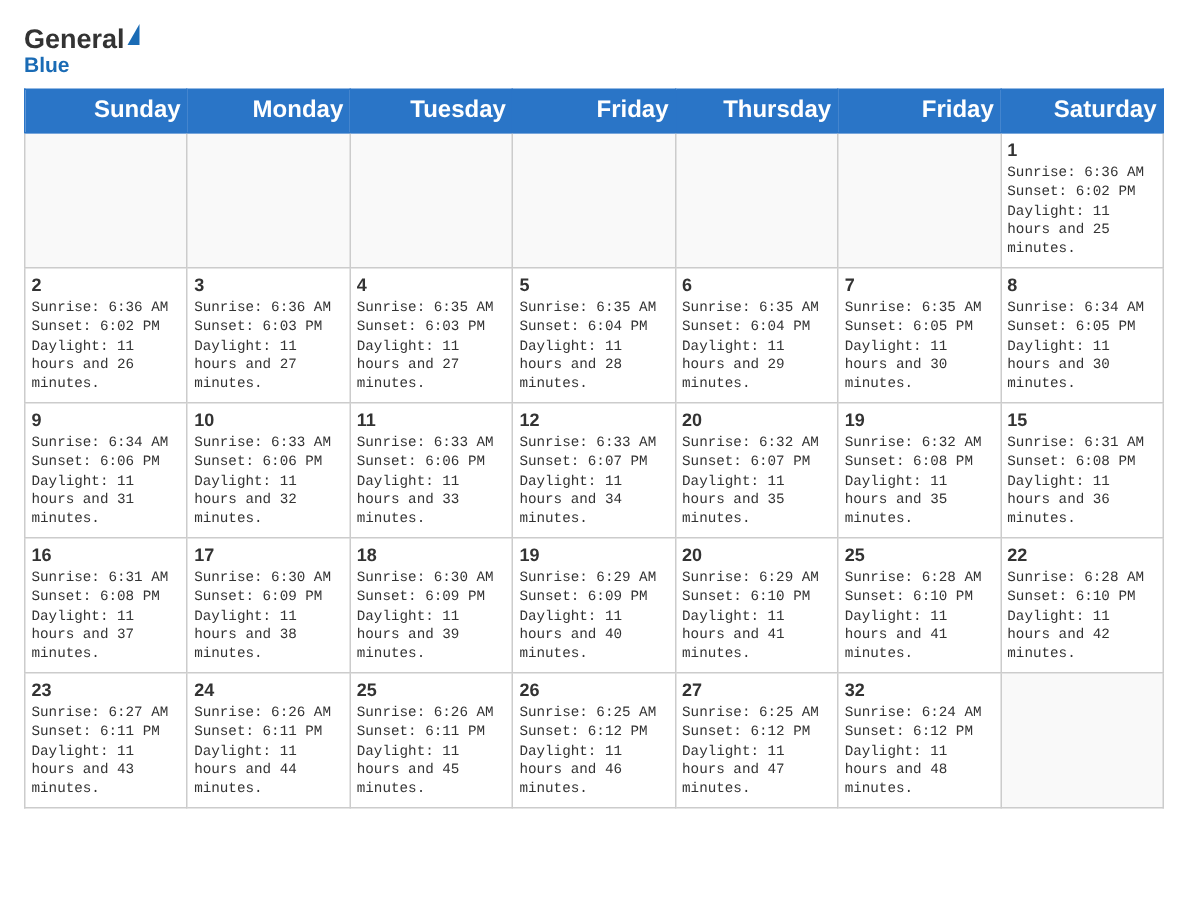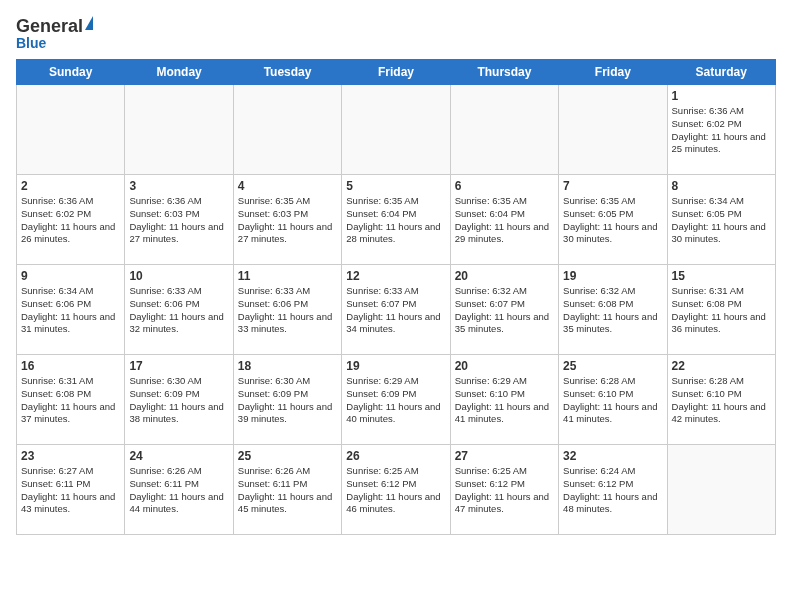--- a/index.html
+++ b/index.html
@@ -46,24 +46,24 @@
       color: #555;
     }
     table {
       width: 100%;
       border-collapse: collapse;
       table-layout: fixed;
     }
     th {
       background-color: #2a75c7;
       color: white;
-      font-size: 12px;
+      font-size: 16px;
       font-weight: bold;
       padding: 5px 4px;
-      text-align: center;
+      text-align: right;
       border: 1px solid #2a75c7;
     }
     td {
       border: 1px solid #ccc;
       vertical-align: top;
       padding: 4px;
       font-size: 10px;
       color: #333;
       height: 90px;
       background: #fff;
@@ -75,20 +75,21 @@
       font-size: 12px;
       font-weight: bold;
       color: #333;
       display: block;
       margin-bottom: 2px;
     }
     .day-info {
       font-size: 9.5px;
       color: #333;
       line-height: 1.35;
+      font-family: Liberation Mono, monospace;
     }
   </style>
 </head>
 <body>
 
 <div class="header">
   <div class="logo">
     <div style="display:flex;align-items:flex-start;">
       <span class="logo-general" style="font-size:18px;font-weight:bold;color:#333;">General</span>
       <span class="logo-triangle"></span>

